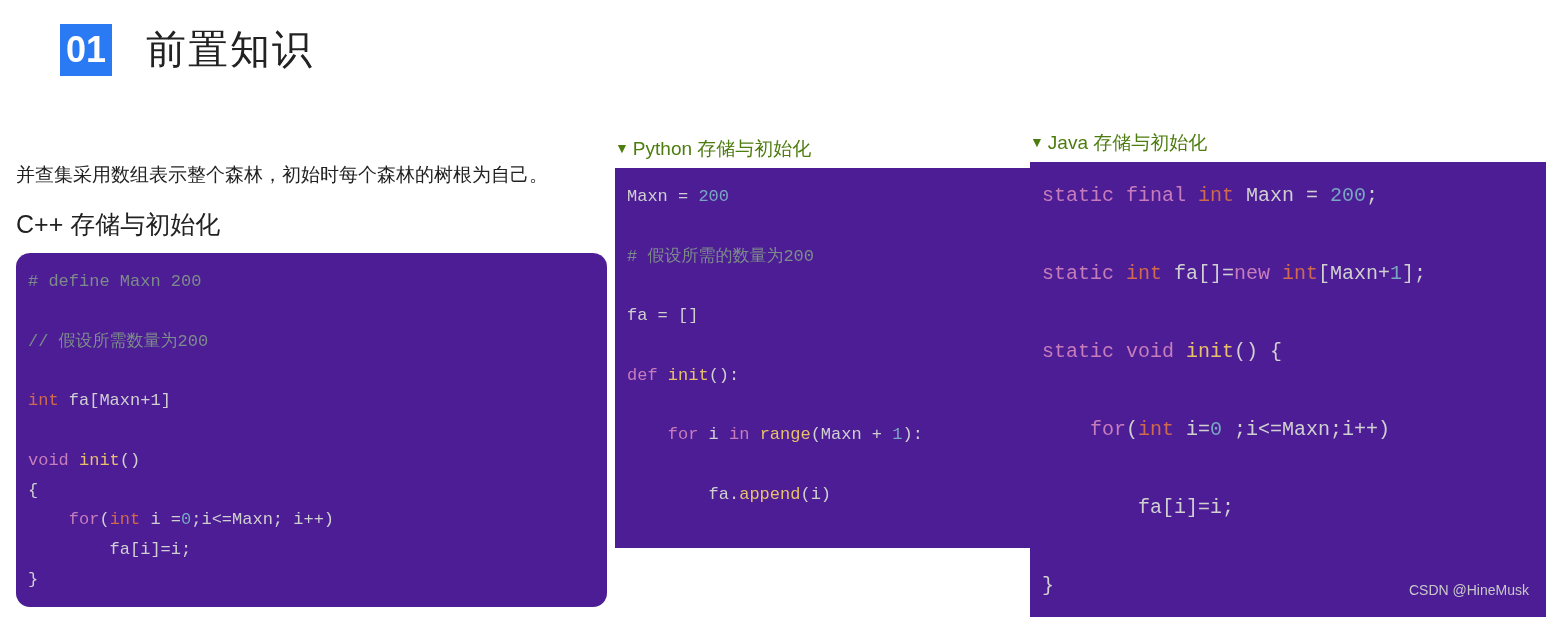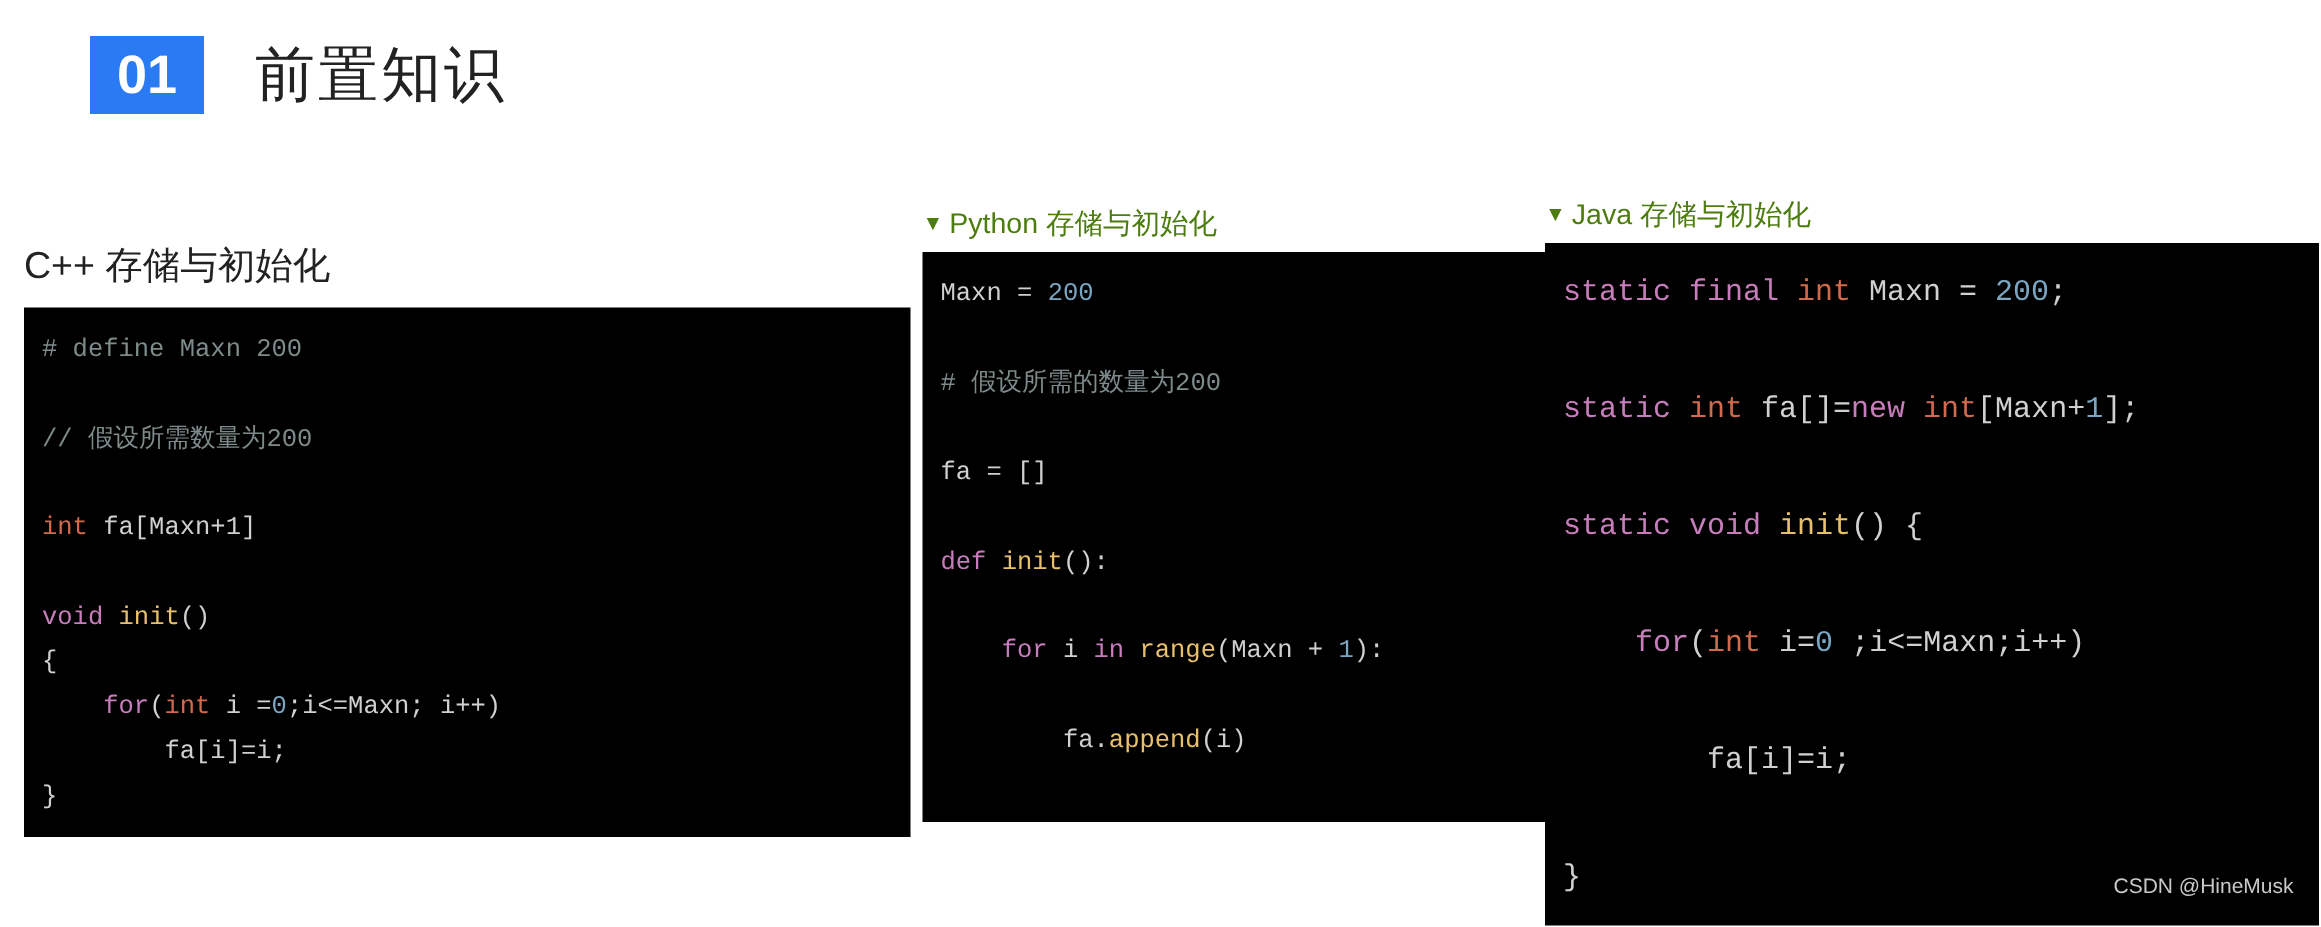--- a/index.html
+++ b/index.html
@@ -14,21 +14,21 @@
   .header {
     display: flex;
     align-items: center;
     padding: 22px 0 0 60px;
   }
   .badge {
     background: #2a7af3;
     color: #fff;
     font-size: 36px;
     font-weight: bold;
-    padding: 8px 18px;
+    padding: 8px 6px;
     line-height: 1;
   }
   .title {
     font-size: 40px;
     font-weight: 500;
     color: #222;
     margin-left: 34px;
     letter-spacing: 2px;
   }
   .columns {
@@ -57,30 +57,30 @@
     color: #222;
     margin-bottom: 12px;
   }
   .disclosure {
     font-size: 19px;
     color: #4d7c0f;
     margin-bottom: 6px;
   }
   .tri { display:inline-block; margin-right:4px; font-size:14px; position:relative; top:-2px;}
   pre.code {
-    background: #000000;
+    background: #4c1d95;
     color: #d0d0d0;
     font-family: Consolas, "Courier New", monospace;
     font-size: 17px;
     line-height: 1.75;
     padding: 14px 12px 12px 12px;
     white-space: pre;
     overflow: hidden;
   }
-  .col-left  pre.code { min-height: 340px; margin-right: 8px;}
+  .col-left  pre.code { min-height: 340px; margin-right: 8px; border-radius: 14px;}
   .col-mid   pre.code { min-height: 380px; }
   .col-right pre.code { min-height: 420px; font-size:20px; line-height:1.95;}
   .tok-pre   { color: #7d8b8a; }           
   .tok-cmt   { color: #7d8b8a; }           
   .tok-kw    { color: #c77dbb; }           
   .tok-type  { color: #cf6a4c; }
   .tok-fn    { color: #e8c06b; }           
   .tok-num   { color: #7aa6c2; }
   .watermark {
     position: absolute;
@@ -95,20 +95,21 @@
 <body>
 
 <div class="header">
   <div class="badge">01</div>
   <div class="title">前置知识</div>
 </div>
 
 <div class="columns">
 
   <div class="col col-left">
+    <div class="desc">并查集采用数组表示整个森林，初始时每个森林的树根为自己。</div>
     <div class="subhead">C++ 存储与初始化</div>
     <pre class="code"><span class="tok-pre"># define Maxn 200</span>
 
 <span class="tok-cmt">// 假设所需数量为200</span>
 
 <span class="tok-type">int</span><span> fa[Maxn+1]</span>
 
 <span class="tok-kw">void</span><span class="tok-fn"> init</span><span>()</span>
 <span>{</span>
 <span>    </span><span class="tok-kw">for</span><span>(</span><span class="tok-type">int</span><span> i =</span><span class="tok-num">0</span><span>;i&lt;=Maxn; i++)</span>

